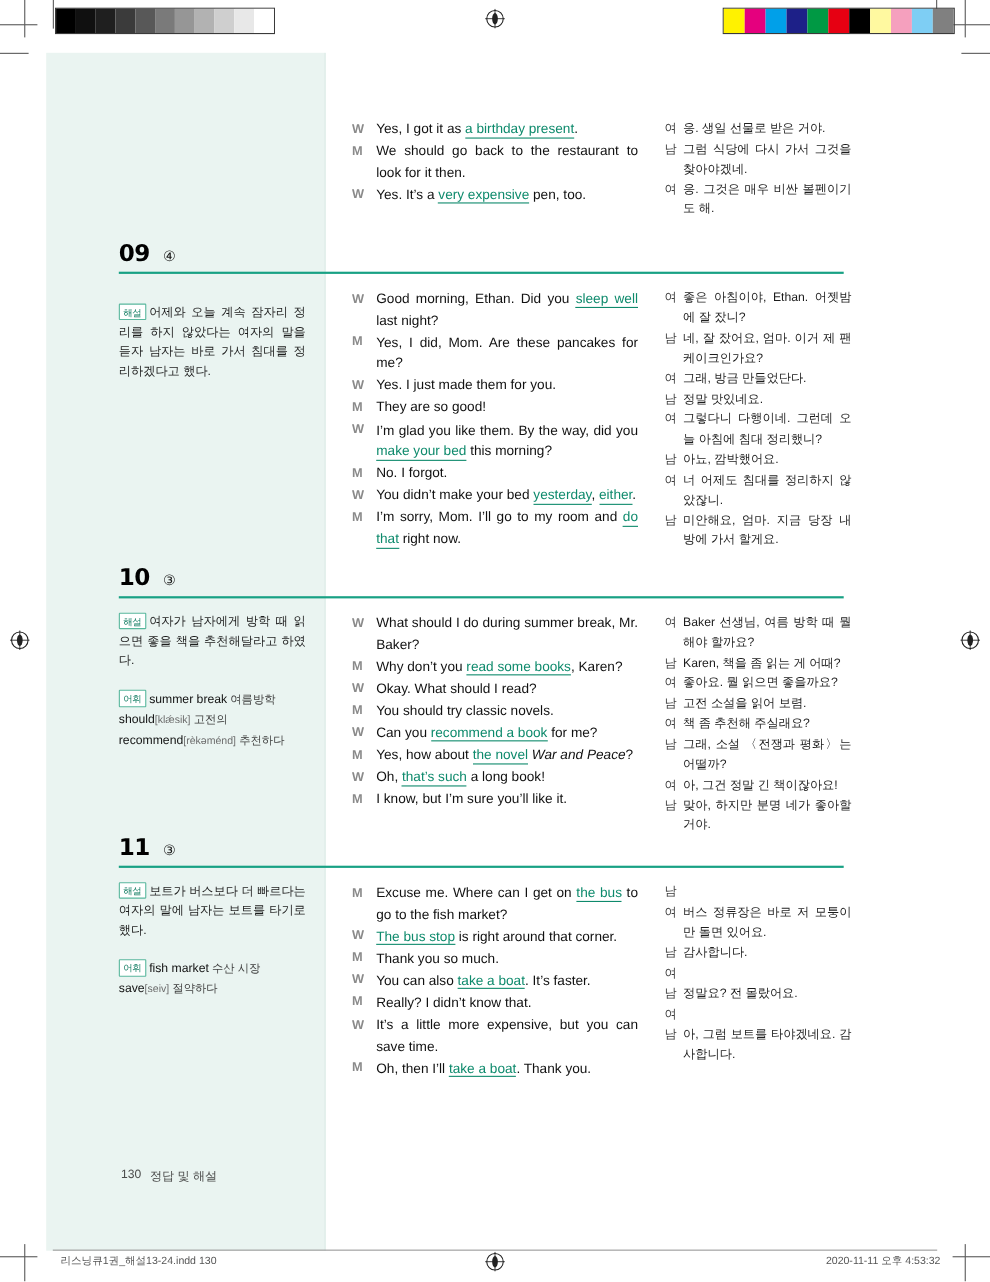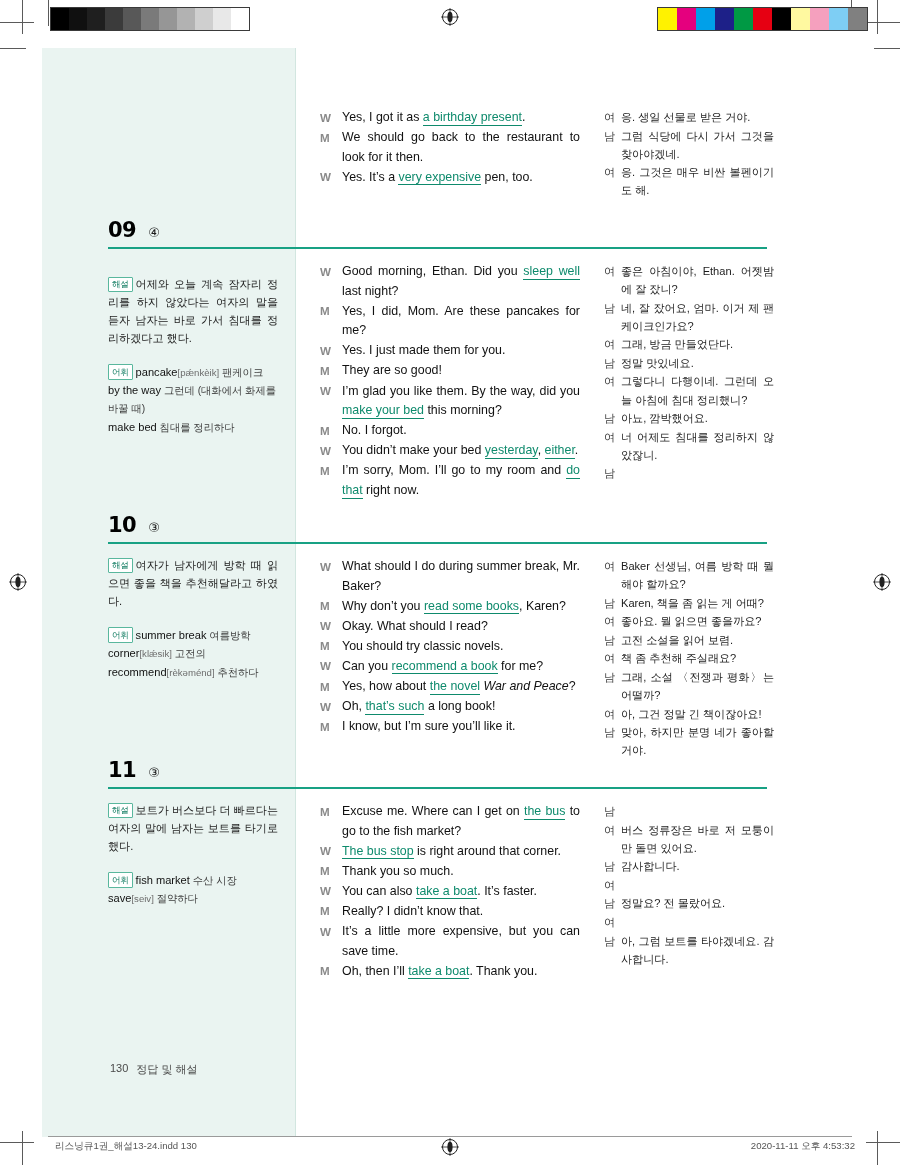--- a/index.html
+++ b/index.html
@@ -312,21 +312,20 @@
       </div>
     </div>
     <div class="qblock" style="top: 0px;">
       <div class="qhead" style="top: 218px;">
         <span class="qnum">09</span>
         <span class="qans">④</span>
       </div>
       <div class="qrule" style="top: 247px;"></div>
       <div class="side" style="top: 262px; margin-top: 14px;">
         <div class="haesol"><span class="tag">해설</span><span>어제와 오늘 계속 잠자리 정리를 하지 않았다는 여자의 말을 듣자 남자는 바로 가서 침대를 정리하겠다고 했다.</span></div>
-        <div class="vocab"><span class="tag">어휘</span><span><span class="w">pancake</span><span class="ipa">[pǽnkèik]</span><span class="kr"> 팬케이크</span></span><span class="entry"><span class="w">by the way</span><span class="kr"> 그런데 (대화에서 화제를 바꿀 때)</span></span><span class="entry"><span class="w">make bed</span><span class="kr"> 침대를 정리하다</span></span></div>
       </div>
       <div class="script" style="top: 262px;">
         <div class="line">
           <div class="spk">W</div>
           <div class="utt"><span>Good morning, Ethan. Did you </span><span class="u">sleep well</span><span> last night?</span></div>
         </div>
         <div class="line">
           <div class="spk">M</div>
           <div class="utt"><span>Yes, I did, Mom. Are these pancakes for me?</span></div>
         </div>
@@ -379,32 +378,33 @@
         <div class="tline">
           <div class="tspk">남</div>
           <div class="ttxt">아뇨, 깜박했어요.</div>
         </div>
         <div class="tline">
           <div class="tspk">여</div>
           <div class="ttxt">너 어제도 침대를 정리하지 않았잖니.</div>
         </div>
         <div class="tline">
           <div class="tspk">남</div>
+          <div class="ttxt">미안해요, 엄마. 지금 당장 내 방에 가서 할게요.</div>
         </div>
       </div>
     </div>
     <div class="qblock" style="top: 0px;">
       <div class="qhead" style="top: 513px;">
         <span class="qnum">10</span>
         <span class="qans">③</span>
       </div>
       <div class="qrule" style="top: 542px;"></div>
       <div class="side" style="top: 557px;">
         <div class="haesol"><span class="tag">해설</span><span>여자가 남자에게 방학 때 읽으면 좋을 책을 추천해달라고 하였다.</span></div>
-        <div class="vocab"><span class="tag">어휘</span><span><span class="w">summer break</span><span class="kr"> 여름방학</span></span><span class="entry"><span class="w">corner</span><span class="ipa">[klǽsik]</span><span class="kr"> 고전의</span></span><span class="entry"><span class="w">recommend</span><span class="ipa">[rèkəménd]</span><span class="kr"> 추천하다</span></span></div>
+        <div class="vocab"><span class="tag">어휘</span><span><span class="w">summer break</span><span class="kr"> 여름방학</span></span><span class="entry"><span class="w">should</span><span class="ipa">[klǽsik]</span><span class="kr"> 고전의</span></span><span class="entry"><span class="w">recommend</span><span class="ipa">[rèkəménd]</span><span class="kr"> 추천하다</span></span></div>
       </div>
       <div class="script" style="top: 557px;">
         <div class="line">
           <div class="spk">W</div>
           <div class="utt"><span>What should I do during summer break, Mr. Baker?</span></div>
         </div>
         <div class="line">
           <div class="spk">M</div>
           <div class="utt"><span>Why don’t you </span><span class="u">read some books</span><span>, Karen?</span></div>
         </div>

